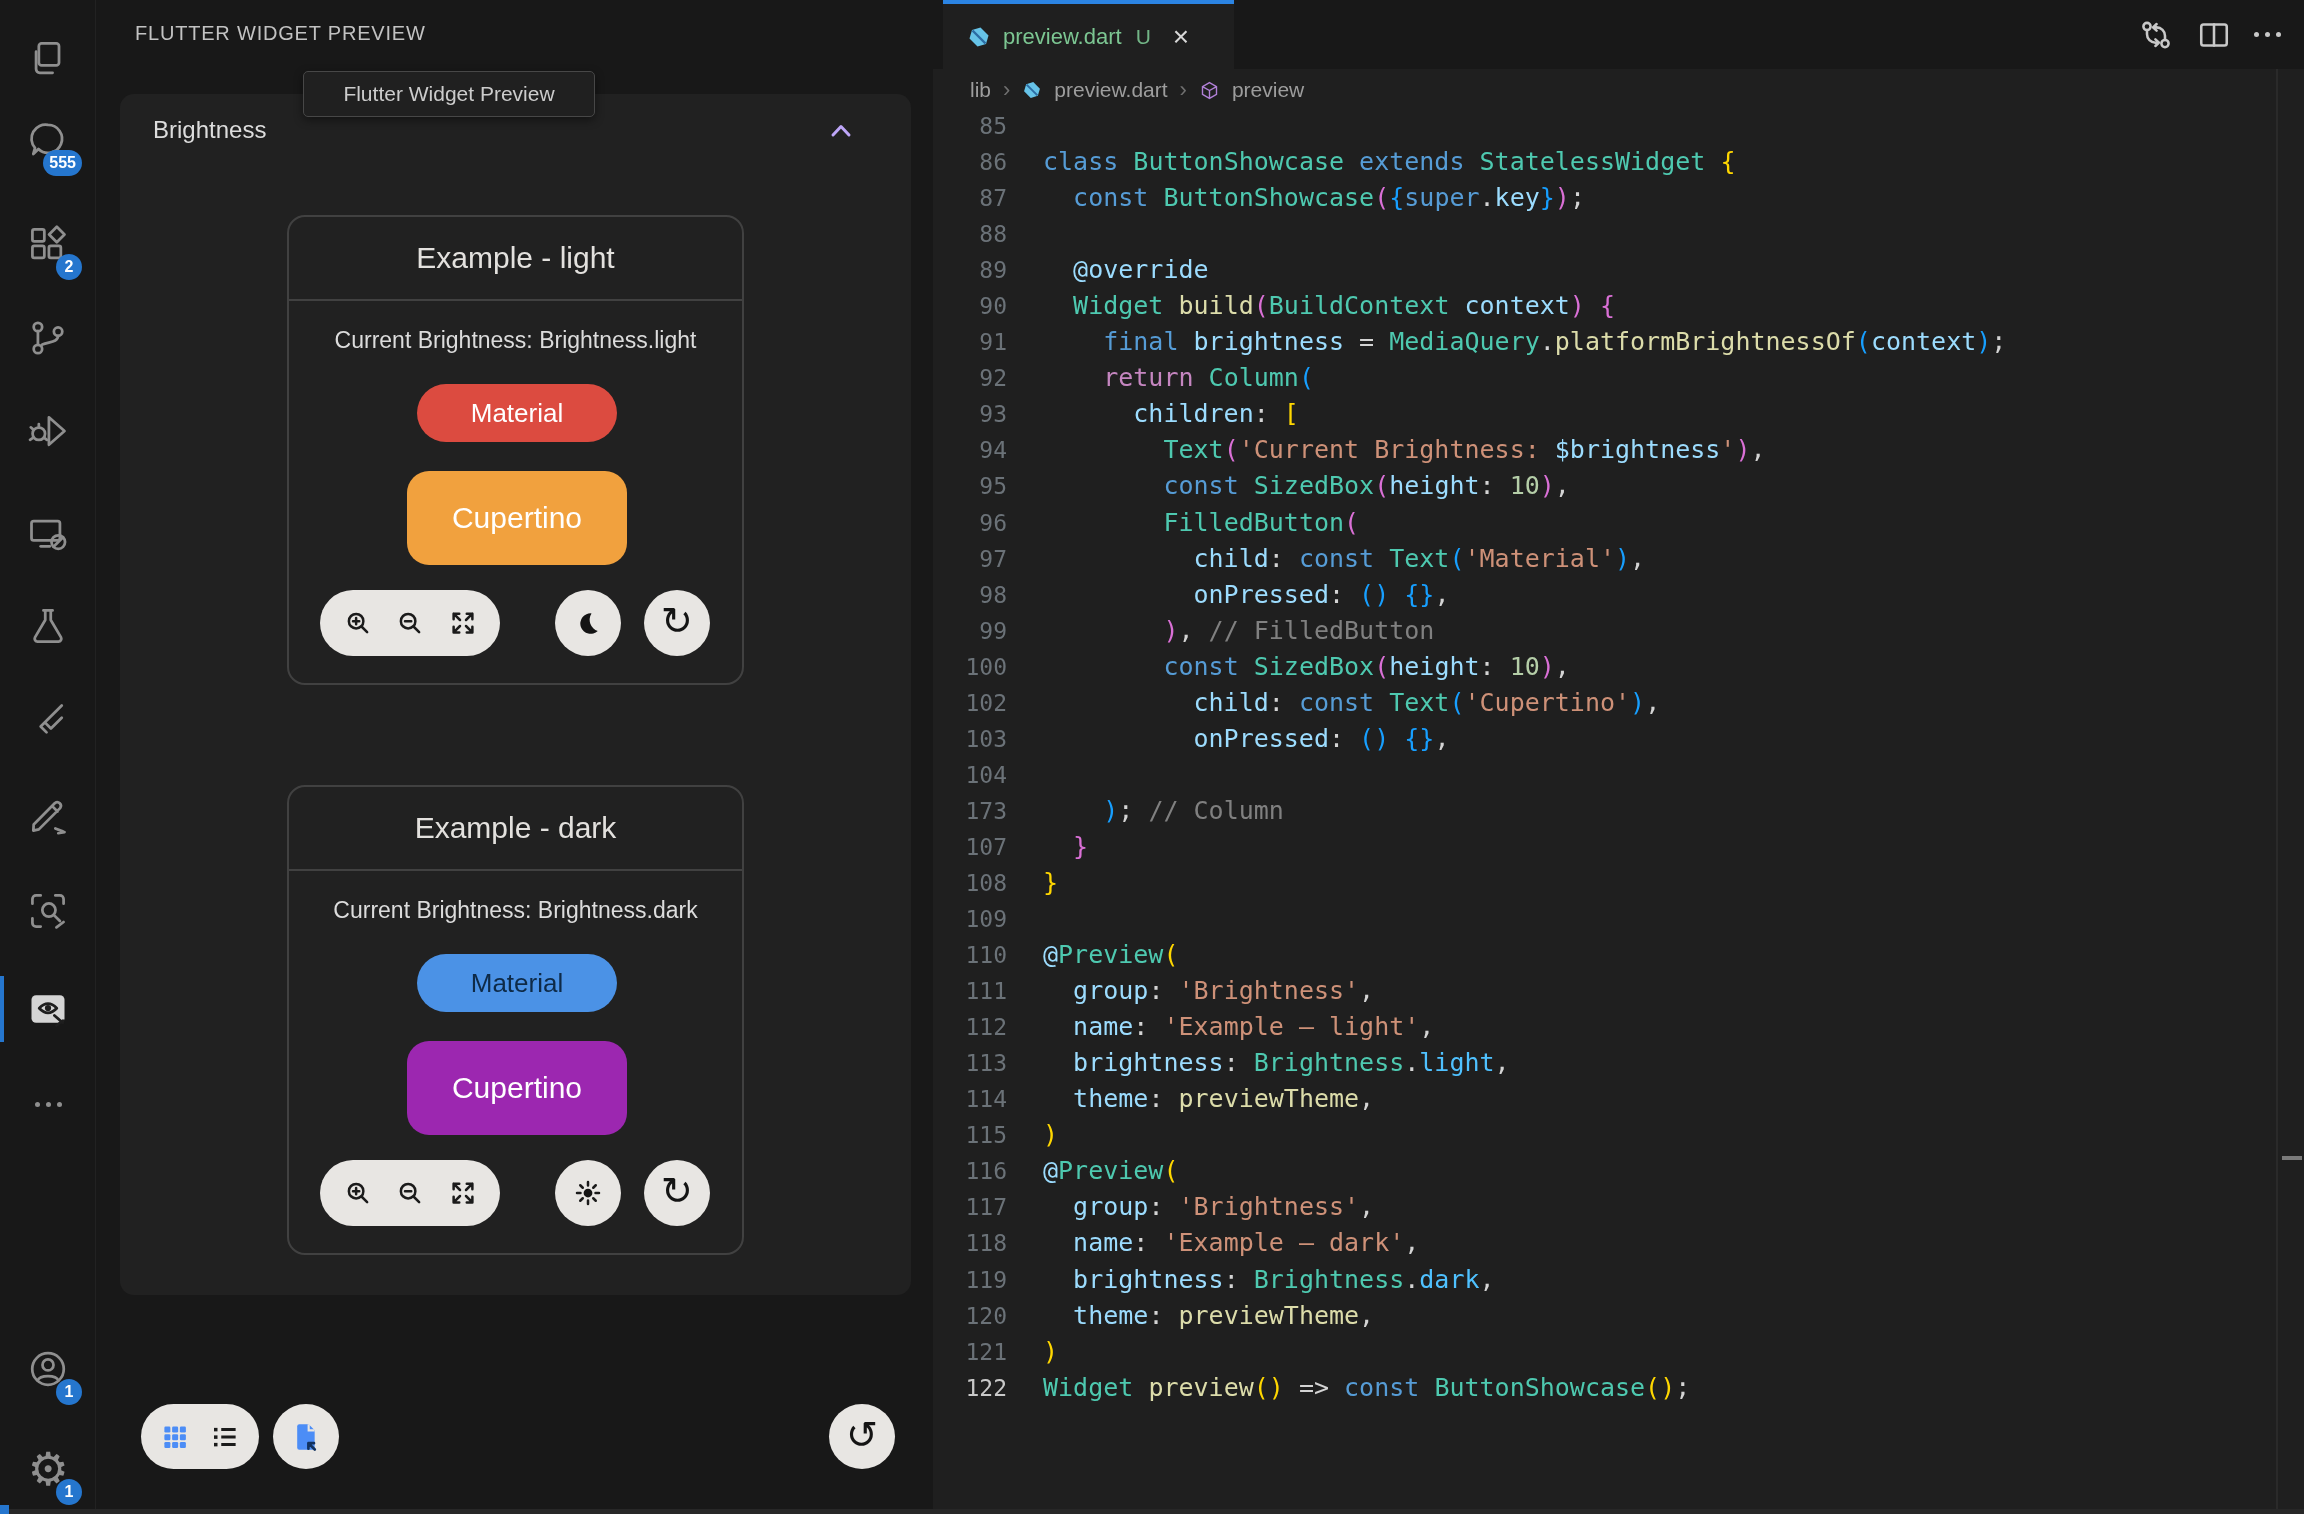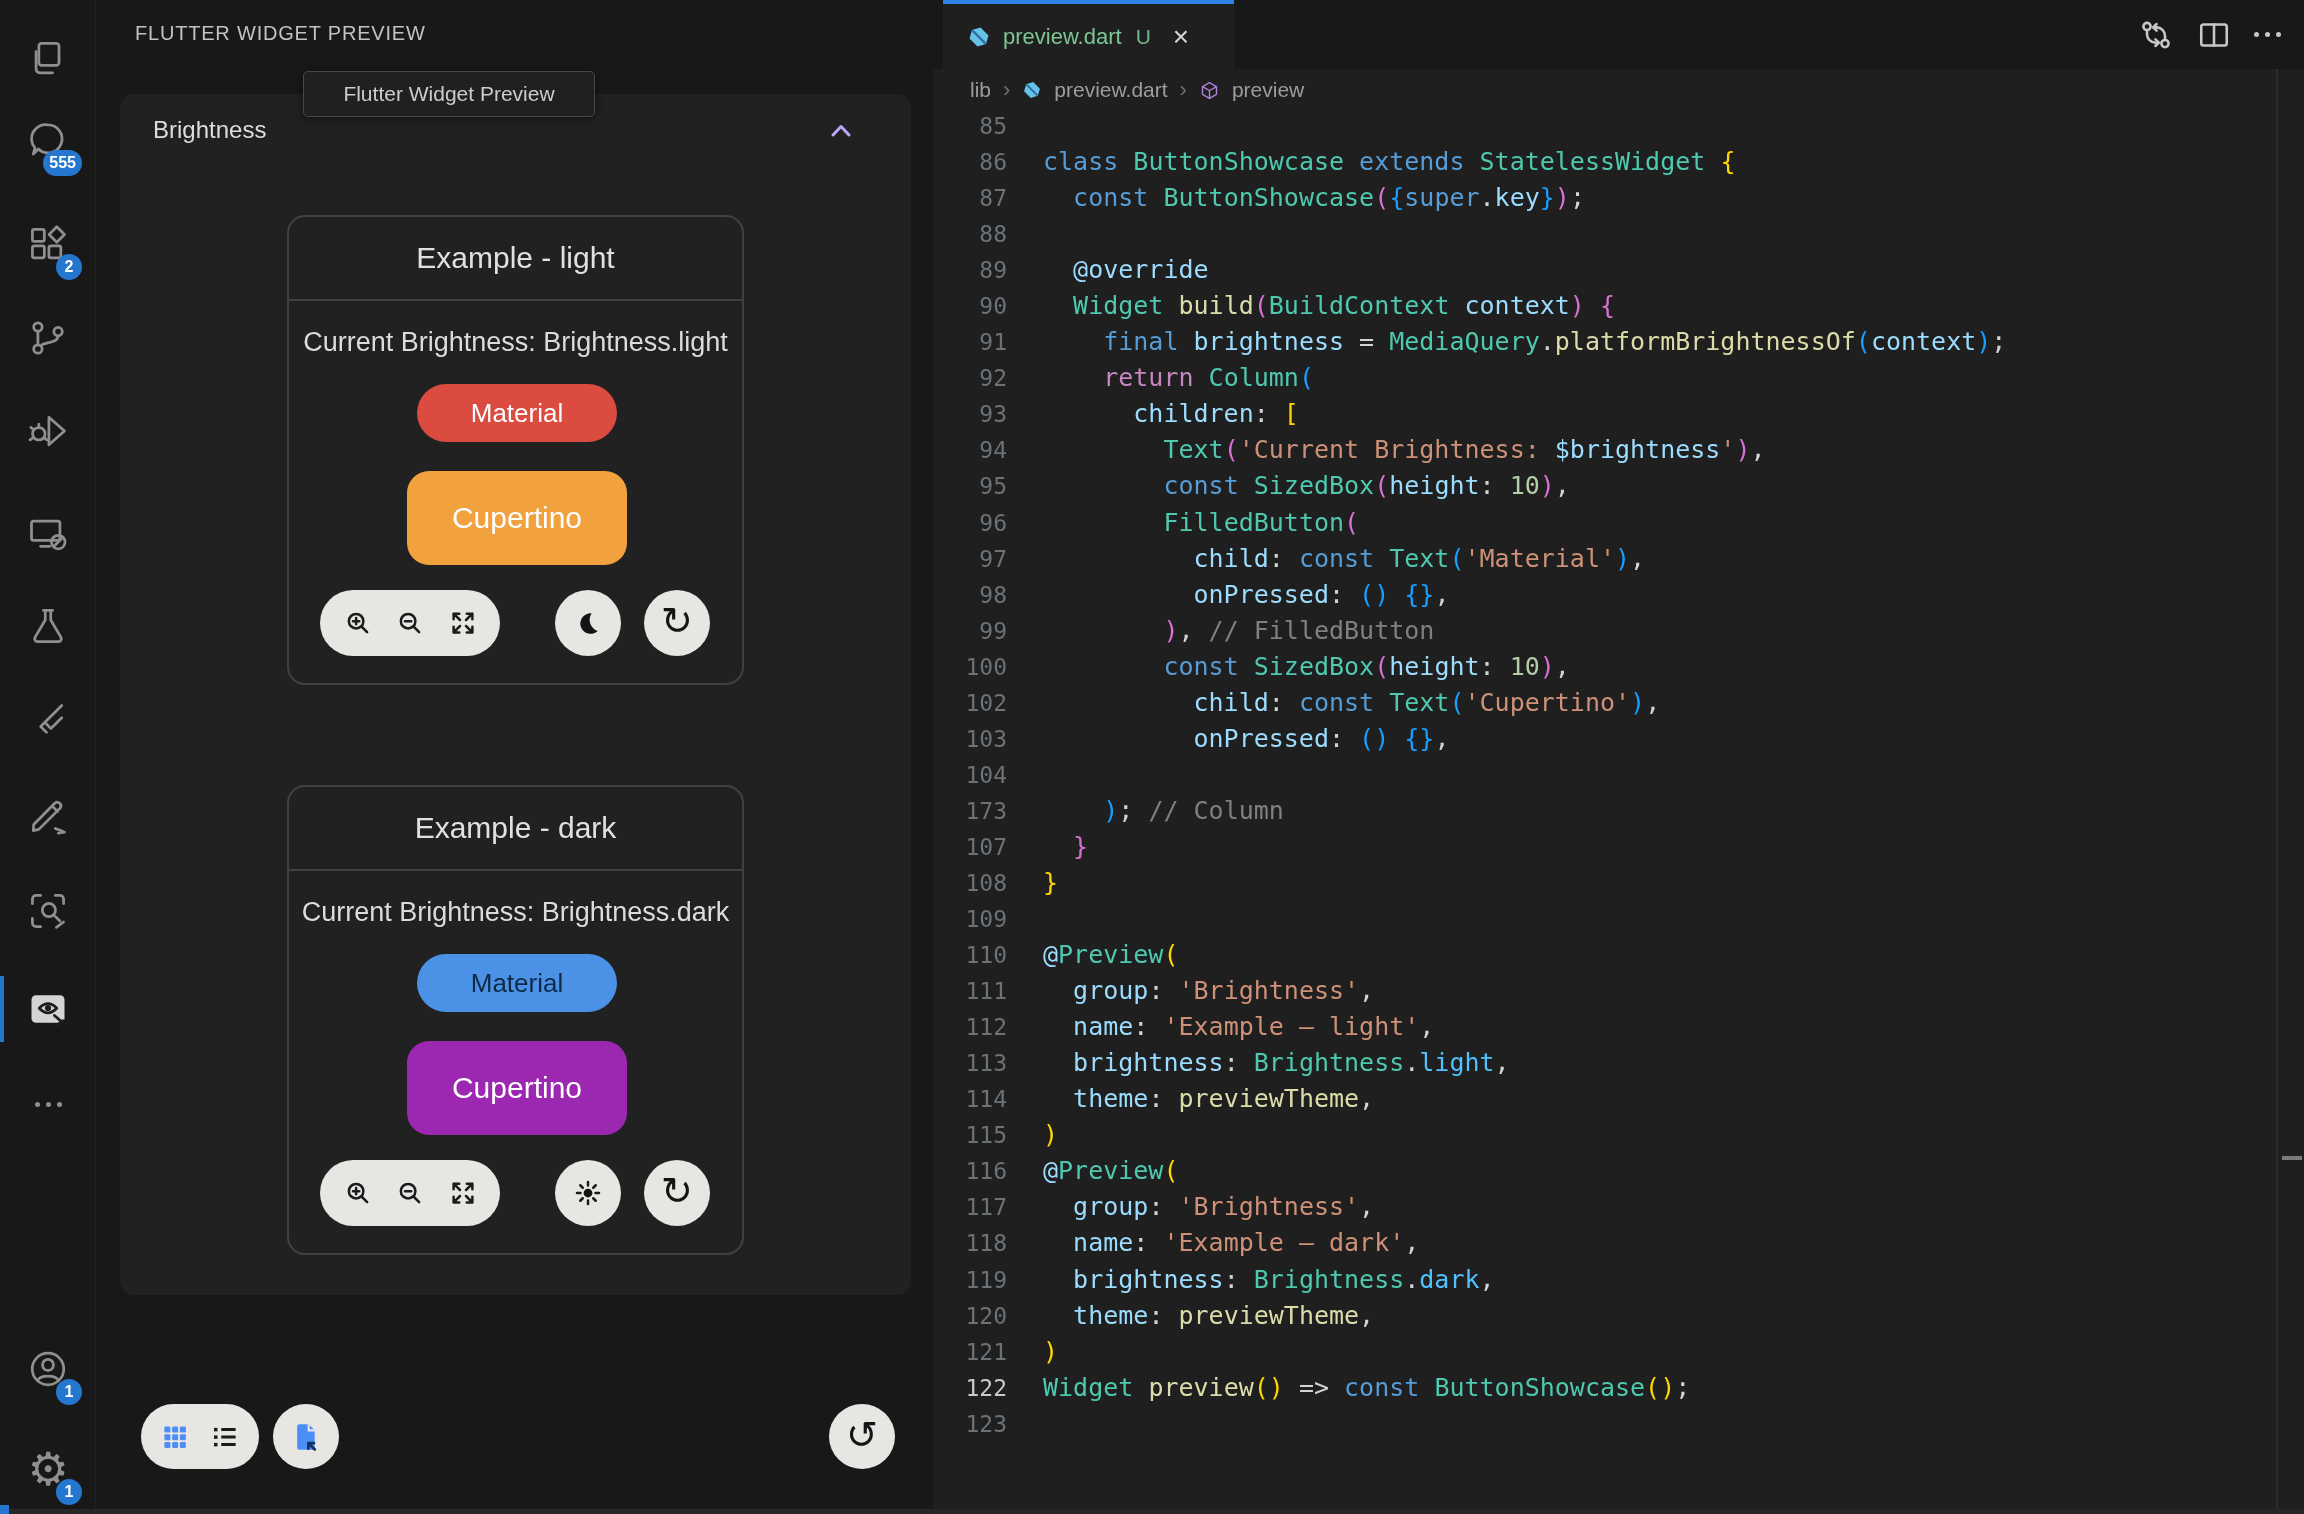--- a/index.html
+++ b/index.html
@@ -24,21 +24,21 @@
     border-radius:5px; display:flex; align-items:center; justify-content:center; font-size:21px; color:#cccccc;
     box-shadow:0 3px 10px rgba(0,0,0,.45); z-index:5; }
   .panel-container { position:absolute; left:24px; top:94px; width:791px; height:1201px; background:#212121; border-radius:14px; }
   .section-label { position:absolute; left:33px; top:22px; font-size:24px; color:#dddddd; }
   .section-chevron { position:absolute; left:706px; top:22px; width:30px; height:30px; }
   .section-chevron svg { width:30px; height:30px; stroke:#BEA6F8; fill:none; stroke-width:3; stroke-linecap:round; stroke-linejoin:round; }
 
   .pcard { position:absolute; left:167px; width:457px; height:470px; border:2px solid #414141; border-radius:18px; background:#212121; }
   .pcard-header { height:84px; border-bottom:2px solid #414141; display:flex; align-items:center; justify-content:center; }
   .pcard-title { font-size:30px; color:#e3e1de; }
-  .pcard-status { position:absolute; left:0; top:110px; width:100%; text-align:center; font-size:27px; color:#dcdcdc; }
+  .pcard-status { position:absolute; left:0; top:110px; width:100%; text-align:center; font-size:23px; color:#dcdcdc; }
   .btn-material { position:absolute; left:128px; top:167px; width:200px; height:58px; border-radius:999px; border:none;
     display:flex; align-items:center; justify-content:center; font-size:26px; font-weight:500; cursor:pointer; }
   .btn-cupertino { position:absolute; left:118px; top:254px; width:220px; height:94px; border-radius:22px; border:none;
     display:flex; align-items:center; justify-content:center; font-size:30px; cursor:pointer; }
   .card-toolbar { position:absolute; left:0; top:373px; width:100%; height:66px; }
   .tool-pill { position:absolute; left:31px; top:0; width:180px; height:66px; background:#E8E6E3; border-radius:999px;
     display:flex; align-items:center; justify-content:space-evenly; }
   .tool-circle { position:absolute; top:0; width:66px; height:66px; background:#E8E6E3; border-radius:50%;
     display:flex; align-items:center; justify-content:center; cursor:pointer; }
   .tool-pill svg, .tool-circle svg { width:30px; height:30px; stroke:#1b1b1b; fill:none; stroke-width:2; stroke-linecap:round; stroke-linejoin:round; }
@@ -391,21 +391,20 @@
         <div class="code-line"><span class="ln">113</span><span class="lt"><span style="color: rgb(212, 212, 212);">  </span><span style="color: rgb(156, 220, 254);">brightness</span><span style="color: rgb(212, 212, 212);">: </span><span style="color: rgb(78, 201, 176);">Brightness</span><span style="color: rgb(212, 212, 212);">.</span><span style="color: rgb(79, 193, 255);">light</span><span style="color: rgb(212, 212, 212);">,</span></span></div>
         <div class="code-line"><span class="ln">114</span><span class="lt"><span style="color: rgb(212, 212, 212);">  </span><span style="color: rgb(156, 220, 254);">theme</span><span style="color: rgb(212, 212, 212);">: </span><span style="color: rgb(220, 220, 170);">previewTheme</span><span style="color: rgb(212, 212, 212);">,</span></span></div>
         <div class="code-line"><span class="ln">115</span><span class="lt"><span style="color: rgb(255, 215, 0);">)</span></span></div>
         <div class="code-line"><span class="ln">116</span><span class="lt"><span style="color: rgb(156, 220, 254);">@</span><span style="color: rgb(78, 201, 176);">Preview</span><span style="color: rgb(255, 215, 0);">(</span></span></div>
         <div class="code-line"><span class="ln">117</span><span class="lt"><span style="color: rgb(212, 212, 212);">  </span><span style="color: rgb(156, 220, 254);">group</span><span style="color: rgb(212, 212, 212);">: </span><span style="color: rgb(206, 145, 120);">'Brightness'</span><span style="color: rgb(212, 212, 212);">,</span></span></div>
         <div class="code-line"><span class="ln">118</span><span class="lt"><span style="color: rgb(212, 212, 212);">  </span><span style="color: rgb(156, 220, 254);">name</span><span style="color: rgb(212, 212, 212);">: </span><span style="color: rgb(206, 145, 120);">'Example – dark'</span><span style="color: rgb(212, 212, 212);">,</span></span></div>
         <div class="code-line"><span class="ln">119</span><span class="lt"><span style="color: rgb(212, 212, 212);">  </span><span style="color: rgb(156, 220, 254);">brightness</span><span style="color: rgb(212, 212, 212);">: </span><span style="color: rgb(78, 201, 176);">Brightness</span><span style="color: rgb(212, 212, 212);">.</span><span style="color: rgb(79, 193, 255);">dark</span><span style="color: rgb(212, 212, 212);">,</span></span></div>
         <div class="code-line"><span class="ln">120</span><span class="lt"><span style="color: rgb(212, 212, 212);">  </span><span style="color: rgb(156, 220, 254);">theme</span><span style="color: rgb(212, 212, 212);">: </span><span style="color: rgb(220, 220, 170);">previewTheme</span><span style="color: rgb(212, 212, 212);">,</span></span></div>
         <div class="code-line"><span class="ln">121</span><span class="lt"><span style="color: rgb(255, 215, 0);">)</span></span></div>
         <div class="code-line active"><span class="ln">122</span><span class="lt"><span style="color: rgb(78, 201, 176);">Widget</span><span style="color: rgb(212, 212, 212);"> </span><span style="color: rgb(220, 220, 170);">preview</span><span style="color: rgb(255, 215, 0);">()</span><span style="color: rgb(212, 212, 212);"> =&gt; </span><span style="color: rgb(86, 156, 214);">const</span><span style="color: rgb(212, 212, 212);"> </span><span style="color: rgb(78, 201, 176);">ButtonShowcase</span><span style="color: rgb(255, 215, 0);">()</span><span style="color: rgb(212, 212, 212);">;</span></span></div>
-        <div class="code-line"><span class="ln">123</span><span class="lt"></span></div>
       </div>
 
     <div class="v-divider"></div>
     <div class="scroll-tick"></div>
   </div>
 
   <div class="bottom-line"></div>
   <div class="corner-blue"></div>
 </div>
 

